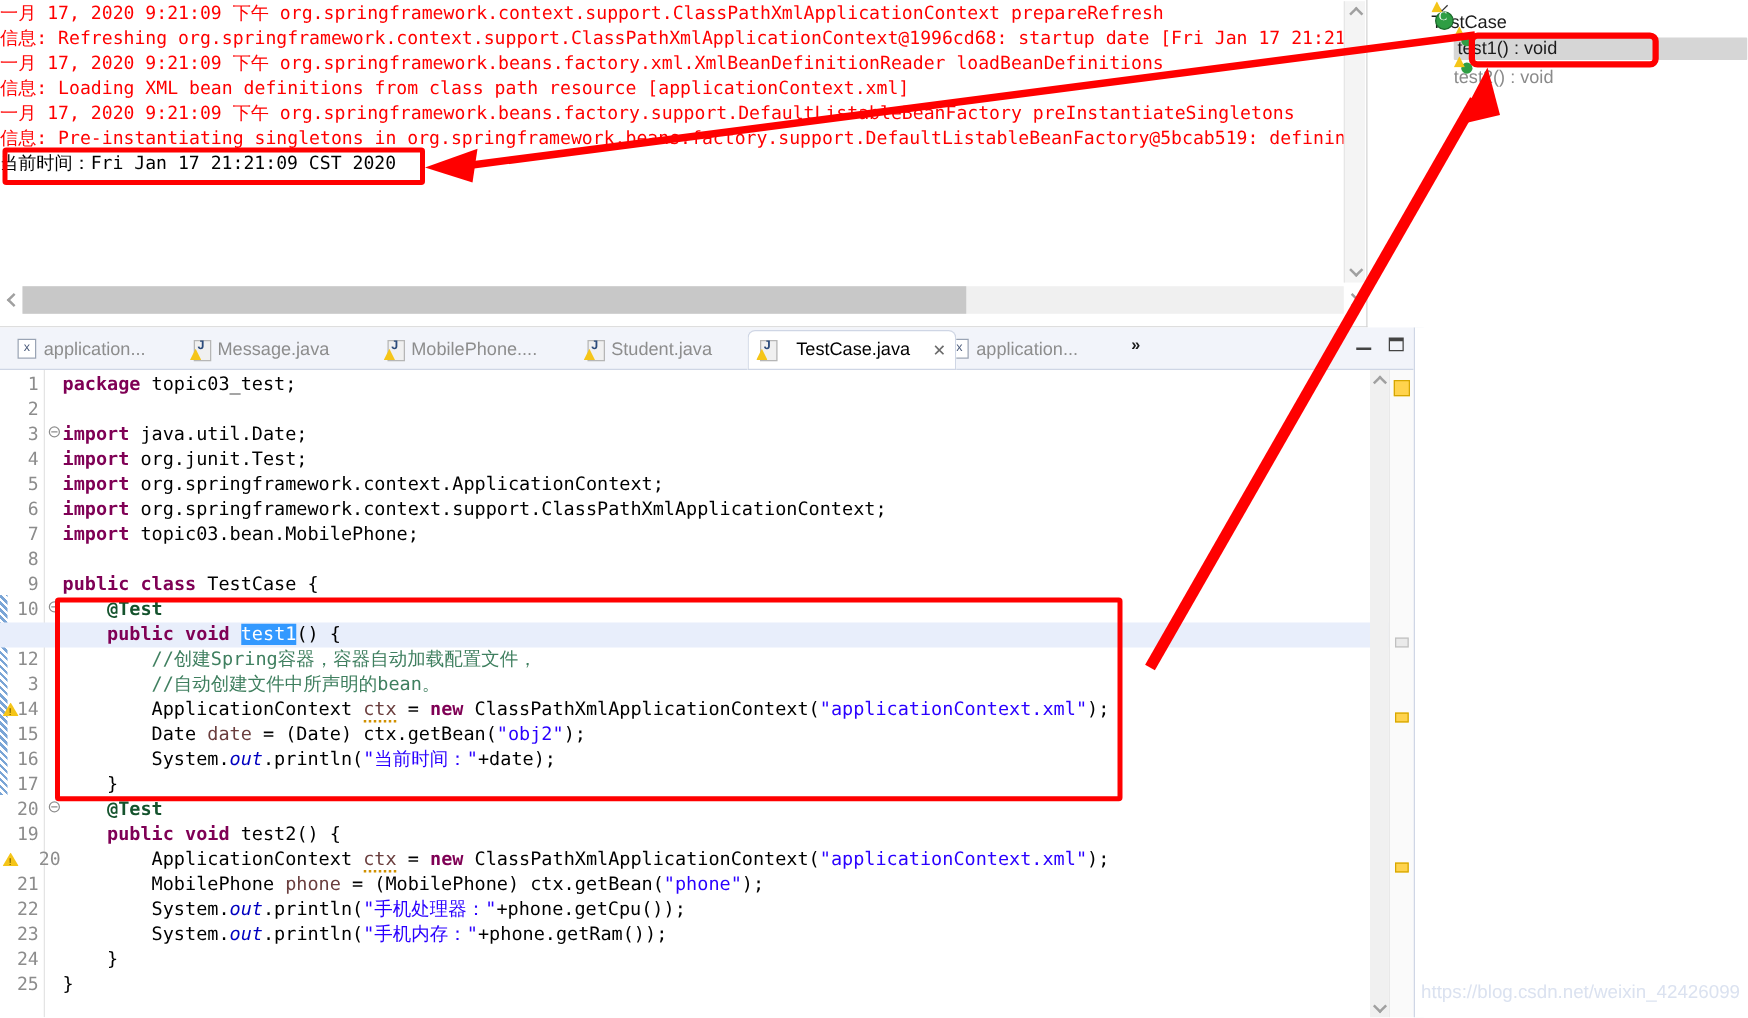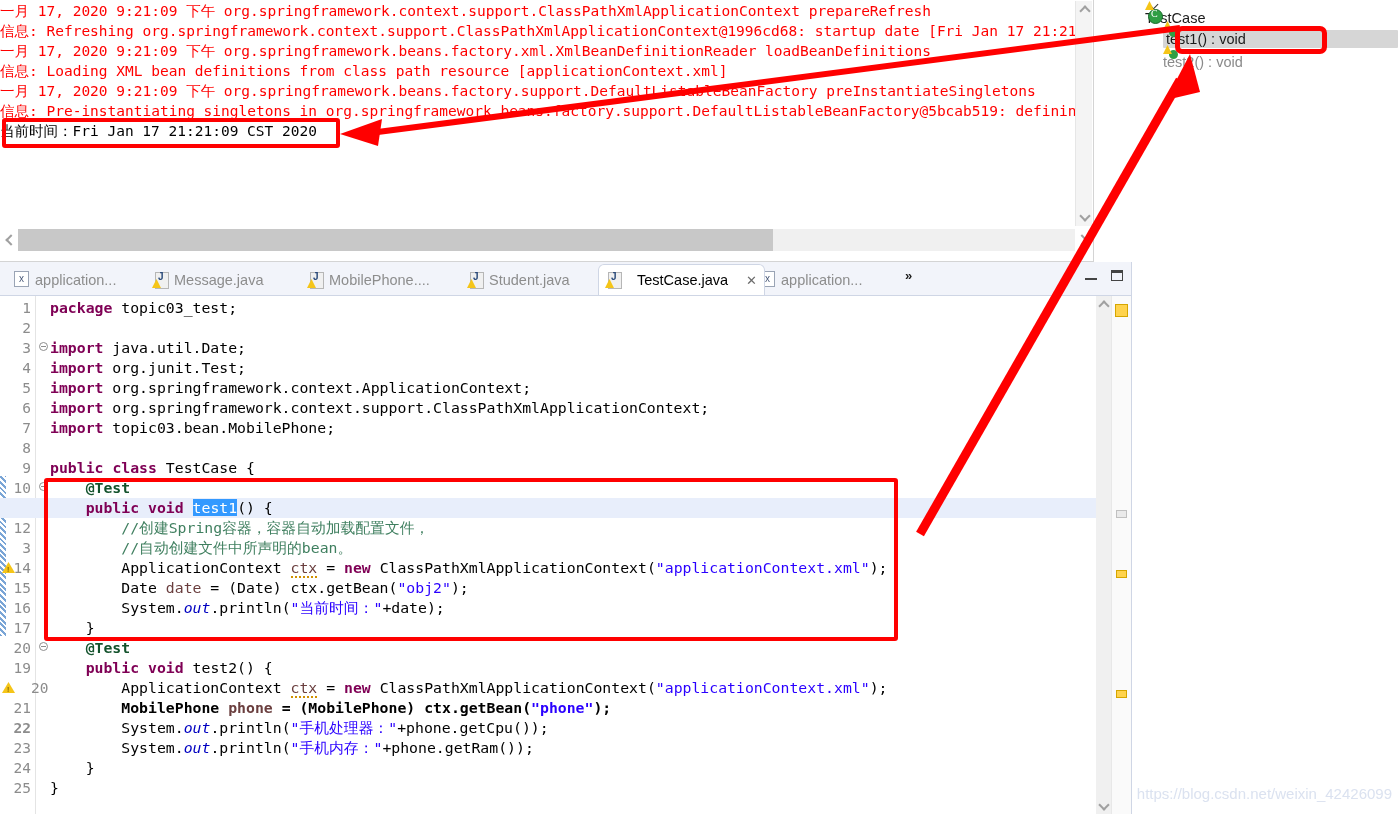--- a/index.html
+++ b/index.html
@@ -392,21 +392,21 @@
           <div class="ln" style="top: 302px;">16</div>
           <div class="ln" style="top: 322px;">17</div>
           <div class="ln" style="top: 342px;">20</div>
           <div class="ln" style="top: 362px;">19</div>
           <div class="ln" style="top: 382px; padding-left: 40px;">20</div>
           <div class="warn-gutter" style="top: 384px;">
             <span class="tri"></span>
             <span class="bang">!</span>
           </div>
           <div class="ln" style="top: 402px;">21</div>
-          <div class="ln" style="top: 422px; font-weight: bold;">22</div>
+          <div class="ln" style="top: 422px;">22</div>
           <div class="ln" style="top: 442px;">23</div>
           <div class="ln" style="top: 462px;">24</div>
           <div class="ln" style="top: 482px;">25</div>
         </div>
       <div class="codelines" id="codelines">
           <div class="cl" style="top: 2px;"><span class="kw">package</span> topic03_test;</div>
           <div class="cl" style="top: 22px;"></div>
           <div class="cl" style="top: 42px;"><span class="kw">import</span> java.util.Date;</div>
           <div class="cl" style="top: 62px;"><span class="kw">import</span> org.junit.Test;</div>
           <div class="cl" style="top: 82px;"><span class="kw">import</span> org.springframework.context.ApplicationContext;</div>
@@ -419,21 +419,21 @@
           <div class="cl" style="top: 202px;">    <span class="kw">public</span> <span class="kw">void</span> <span class="sel">test1</span>() {</div>
           <div class="cl" style="top: 242px;">        <span class="cmt">//自动创建文件中所声明的bean。</span></div>
           <div class="cl" style="top: 222px;">        <span class="cmt">//创建Spring容器，容器自动加载配置文件，</span></div>
           <div class="cl" style="top: 262px;">        ApplicationContext <span class="localvar underline-warn">ctx</span> = <span class="kw">new</span> ClassPathXmlApplicationContext(<span class="str">"applicationContext.xml"</span>);</div>
           <div class="cl" style="top: 282px;">        Date <span class="localvar">date</span> = (Date) ctx.getBean(<span class="str">"obj2"</span>);</div>
           <div class="cl" style="top: 302px;">        System.<span class="stat">out</span>.println(<span class="str">"当前时间："</span>+date);</div>
           <div class="cl" style="top: 322px;">    }</div>
           <div class="cl" style="top: 342px;">    <span class="ann">@Test</span></div>
           <div class="cl" style="top: 362px;">    <span class="kw">public</span> <span class="kw">void</span> test2() {</div>
           <div class="cl" style="top: 382px;">        ApplicationContext <span class="localvar underline-warn">ctx</span> = <span class="kw">new</span> ClassPathXmlApplicationContext(<span class="str">"applicationContext.xml"</span>);</div>
-          <div class="cl" style="top: 402px; font-weight: bold;">        MobilePhone <span class="localvar">phone</span> = (MobilePhone) ctx.getBean(<span class="str">"phone"</span>);</div>
+          <div class="cl" style="top: 402px;">        MobilePhone <span class="localvar">phone</span> = (MobilePhone) ctx.getBean(<span class="str">"phone"</span>);</div>
           <div class="cl" style="top: 422px;">        System.<span class="stat">out</span>.println(<span class="str">"手机处理器："</span>+phone.getCpu());</div>
           <div class="cl" style="top: 442px;">        System.<span class="stat">out</span>.println(<span class="str">"手机内存："</span>+phone.getRam());</div>
           <div class="cl" style="top: 462px;">    }</div>
           <div class="cl" style="top: 482px;">}</div>
         </div>
     <div class="fold" style="top: 42px;"><span class="fold-circ"></span></div>
         <div class="fold" style="top: 182px;"><span class="fold-circ"></span></div>
         <div class="fold" style="top: 342px;"><span class="fold-circ"></span></div>
       </div>
 

